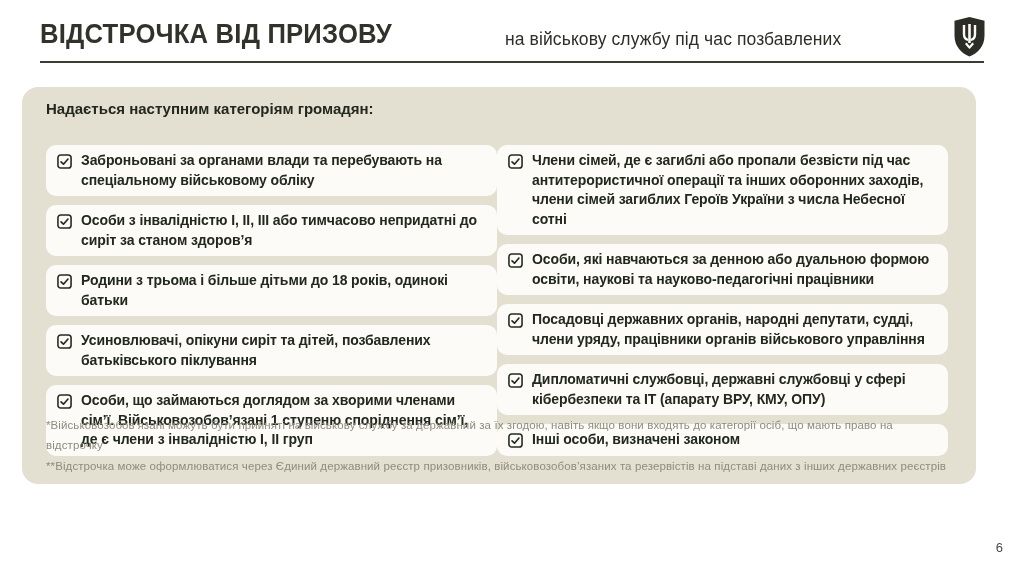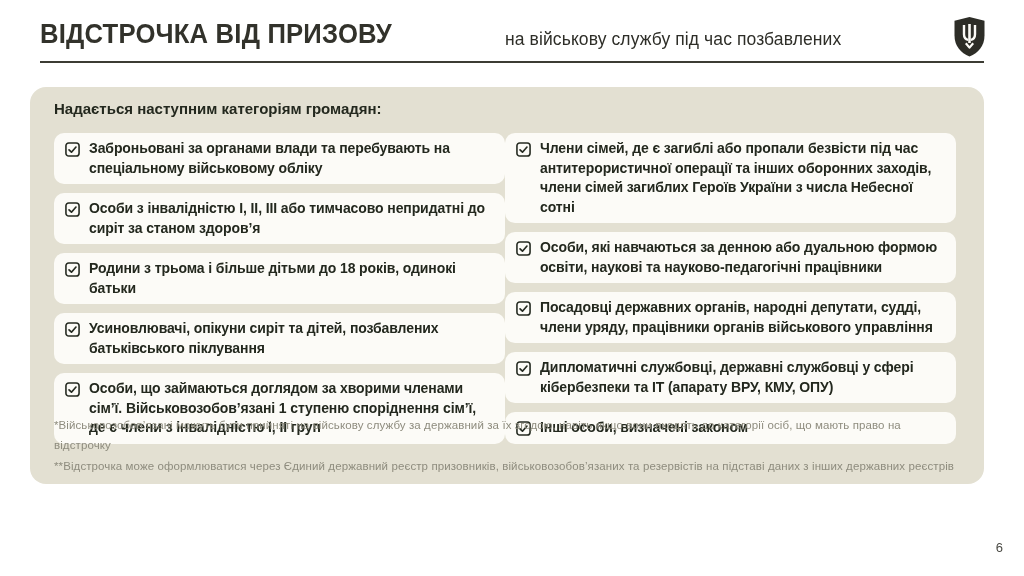--- a/index.html
+++ b/index.html
@@ -42,36 +42,36 @@
   .header-divider {
     position: absolute;
     left: 40px; top: 61px;
     width: 944px; height: 2px;
     background: #3c3c34;
   }
 
   
   .panel {
     position: absolute;
-    left: 30px; top: 87px;
+    left: 22px; top: 87px;
     width: 954px; height: 397px;
     background: #e3e0d2;
     border-radius: 16px;
     padding: 13px 24px;
   }
   .panel-heading {
     font-size: 15px;
     font-weight: 700;
     color: #23281e;
     line-height: 18px;
   }
   .columns {
     display: flex;
     gap: 0;
-    margin-top: 15px;
+    margin-top: 27px;
   }
   .col {
     display: flex;
     flex-direction: column;
     gap: 9px;
     width: 451px;
   }
   .card {
     background: #fcfbf7;
     border-radius: 10px;

